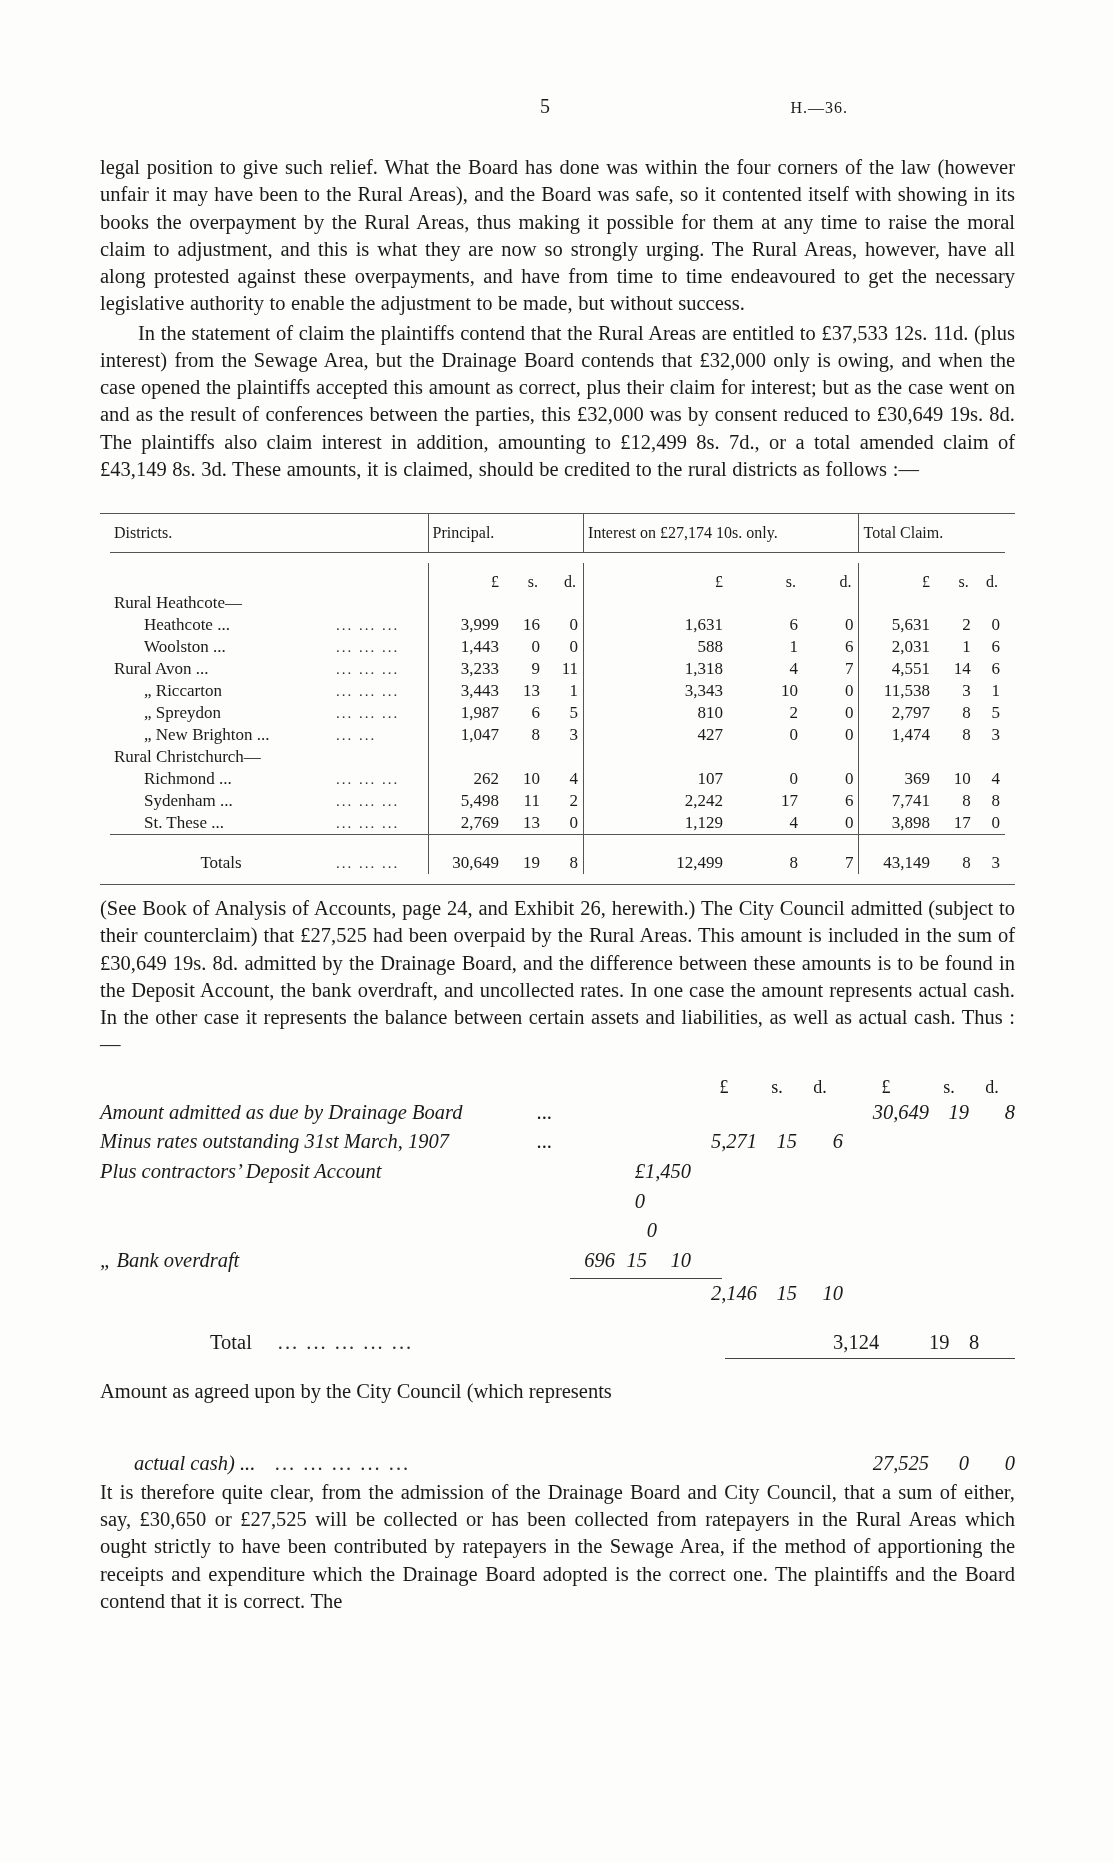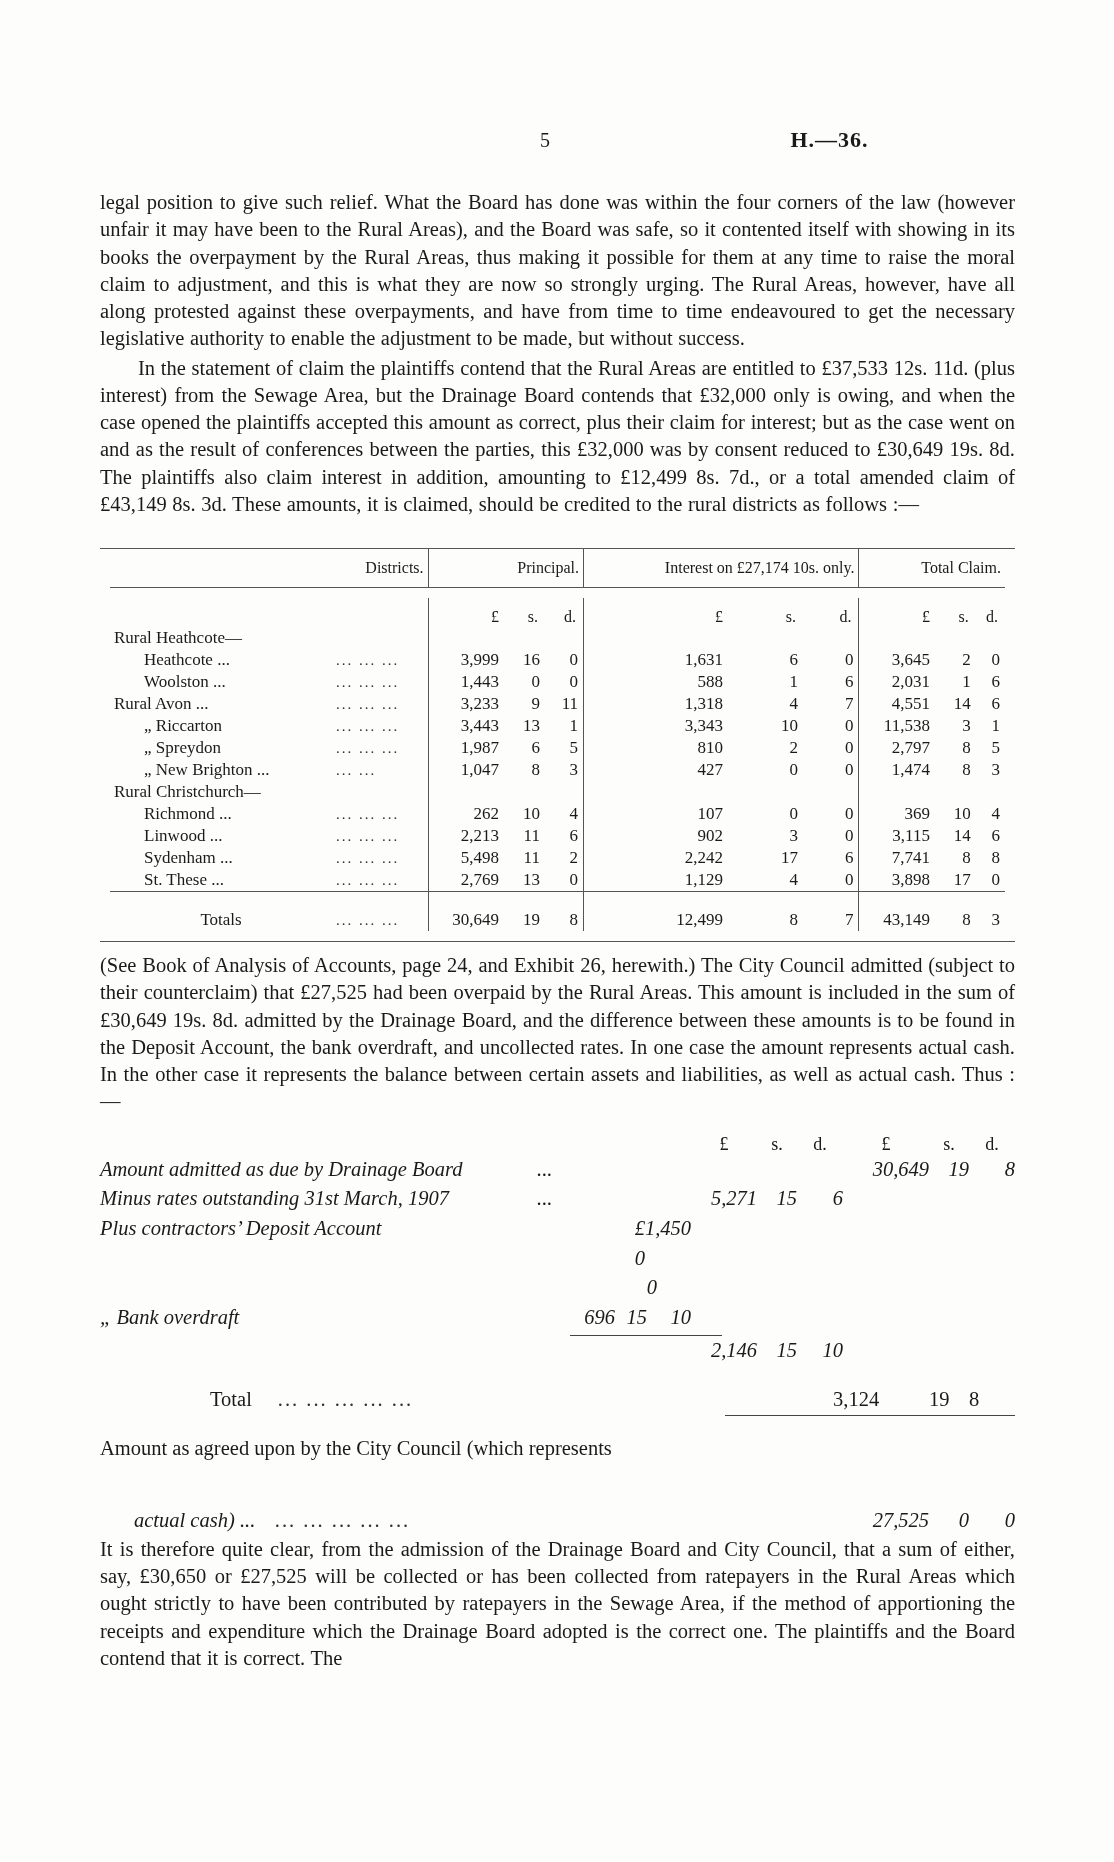--- a/index.html
+++ b/index.html
@@ -35,24 +35,23 @@
     font-size: 21px;
     letter-spacing: 0.5px;
     margin-bottom: 36px;
   }
   .page-number {
     margin-left: 440px;
     font-size: 20px;
   }
   .header-id {
     margin-left: 240px;
-    font-size: 22px;
-    font-weight: 700;
+    font-size: 16px;
+    font-weight: 400;
     letter-spacing: 1px;
-    margin-top: 32px;
   }
   p.body {
     font-size: 20.5px;
     line-height: 1.33;
     text-align: justify;
     margin: 0 0 2px 0;
     word-spacing: 0.5px;
   }
   p.indent {
     text-indent: 38px;
@@ -69,21 +68,21 @@
     border-collapse: collapse;
     width: 895px;
     margin: 0 auto;
     font-size: 16.5px;
   }
   table.claims th {
     font-weight: normal;
     font-size: 16px;
     padding: 10px 4px 10px 4px;
     vertical-align: middle;
-    text-align: right;
+    text-align: left;
   }
   table.claims thead tr.head-row th {
     border-bottom: 1px solid #555;
   }
   .col-div {
     border-left: 1px solid #555;
   }
   td.dist {
     text-align: left;
     padding: 1px 2px 1px 4px;
@@ -223,21 +222,21 @@
             </tr>
             <tr>
               <td class="dist indent2">Heathcote ...</td>
               <td class="dots">... ... ...</td>
               <td class="num pound col-div">3,999</td>
               <td class="num s">16</td>
               <td class="num d">0</td>
               <td class="num pound col-div">1,631</td>
               <td class="num s">6</td>
               <td class="num d">0</td>
-              <td class="num pound col-div">3,645</td>
+              <td class="num pound col-div">5,631</td>
               <td class="num s">2</td>
               <td class="num d">0</td>
             </tr>
             <tr>
               <td class="dist indent2">Woolston  ...</td>
               <td class="dots">... ... ...</td>
               <td class="num pound col-div">1,443</td>
               <td class="num s">0</td>
               <td class="num d">0</td>
               <td class="num pound col-div">588</td>
@@ -317,33 +316,20 @@
               <td class="dots">... ... ...</td>
               <td class="num pound col-div">262</td>
               <td class="num s">10</td>
               <td class="num d">4</td>
               <td class="num pound col-div">107</td>
               <td class="num s">0</td>
               <td class="num d">0</td>
               <td class="num pound col-div">369</td>
               <td class="num s">10</td>
               <td class="num d">4</td>
-            </tr>
-            <tr>
-              <td class="dist indent2">Linwood   ...</td>
-              <td class="dots">... ... ...</td>
-              <td class="num pound col-div">2,213</td>
-              <td class="num s">11</td>
-              <td class="num d">6</td>
-              <td class="num pound col-div">902</td>
-              <td class="num s">3</td>
-              <td class="num d">0</td>
-              <td class="num pound col-div">3,115</td>
-              <td class="num s">14</td>
-              <td class="num d">6</td>
             </tr>
             <tr>
               <td class="dist indent2">Sydenham ...</td>
               <td class="dots">... ... ...</td>
               <td class="num pound col-div">5,498</td>
               <td class="num s">11</td>
               <td class="num d">2</td>
               <td class="num pound col-div">2,242</td>
               <td class="num s">17</td>
               <td class="num d">6</td>

